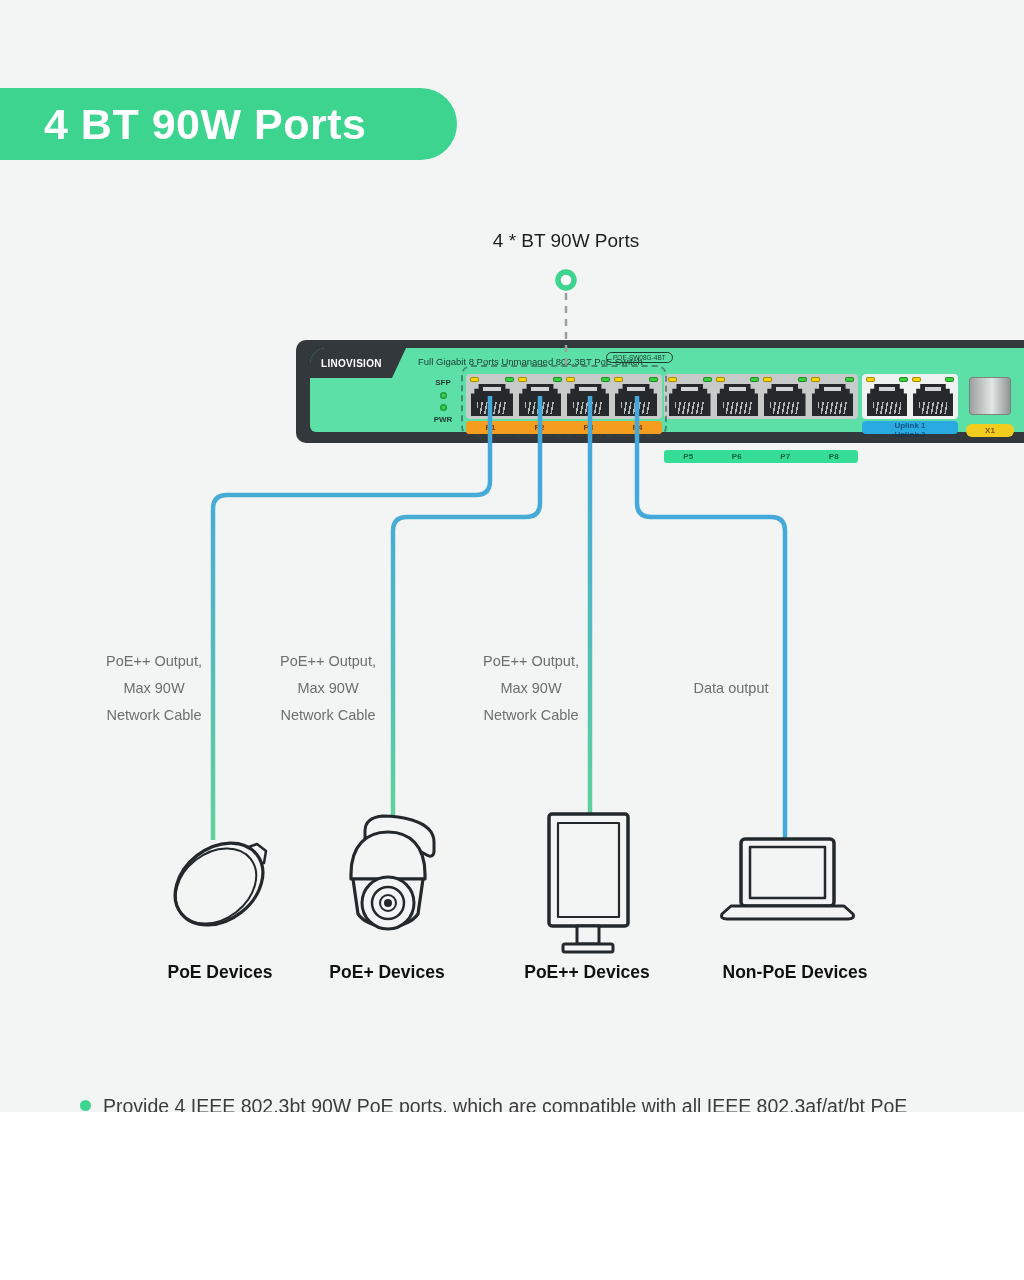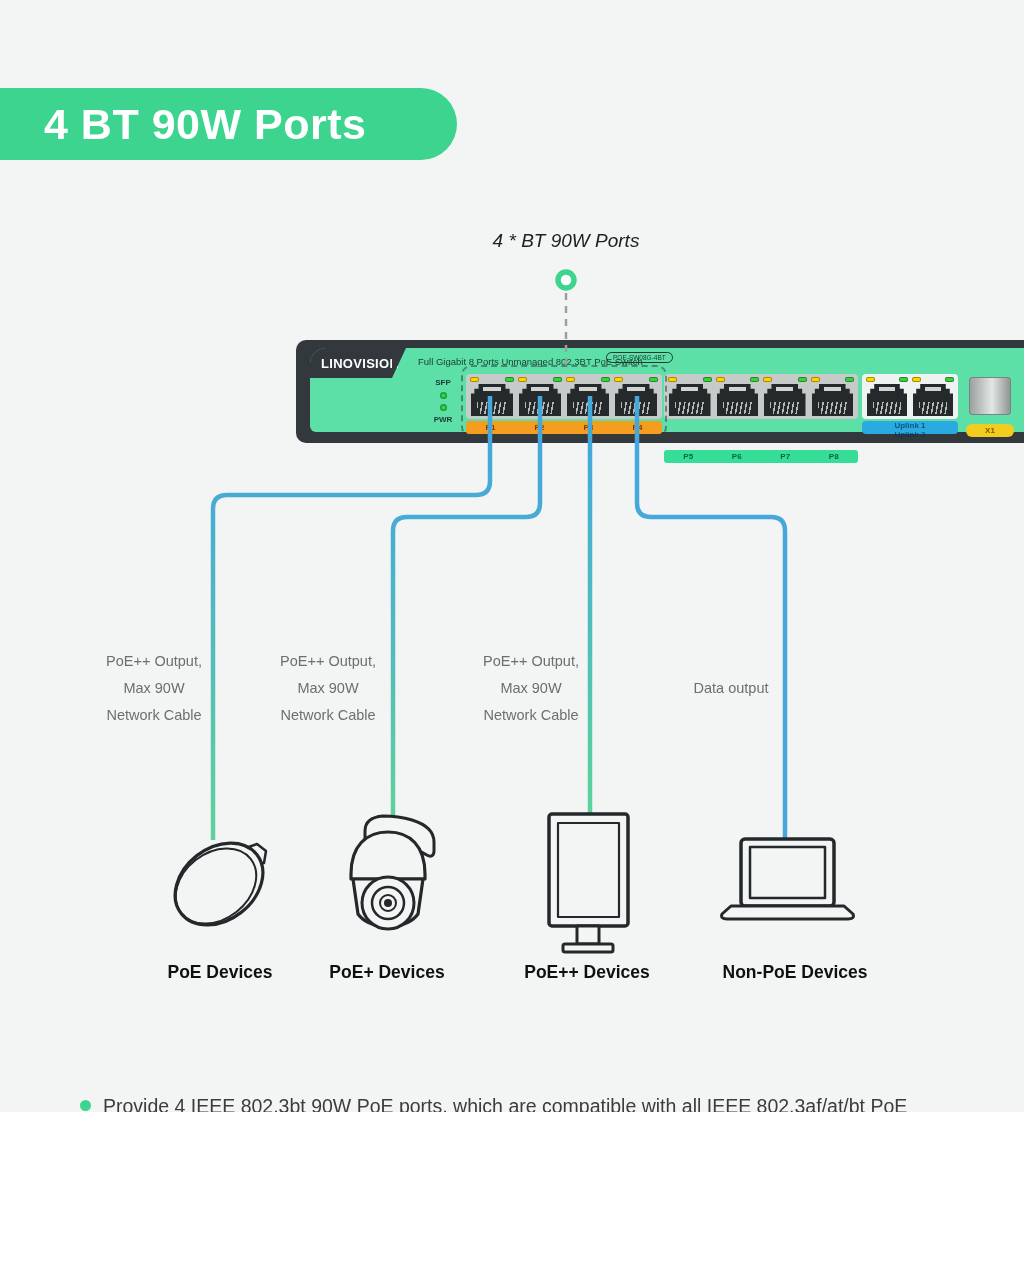--- a/index.html
+++ b/index.html
@@ -12,30 +12,30 @@
   body{font-family:"Liberation Sans", sans-serif; background:#fff;}
   .canvas{position:relative;width:1024px;height:1112px;background:var(--bg);overflow:hidden;}
 
   
   .banner{position:absolute;left:0;top:88px;width:457px;height:72px;background:var(--accent);
     border-radius:0 36px 36px 0;display:flex;align-items:center;padding-left:44px;z-index:5;}
   .banner span{color:#fff;font-size:43px;font-weight:bold;letter-spacing:.5px;}
 
   
   .callout{position:absolute;left:446px;top:230px;width:240px;text-align:center;
-    font-size:19px;color:#1f1f1f;z-index:4;font-style:italic;}
+    font-size:19px;color:#1f1f1f;z-index:4;}
 
   
   .switch{position:absolute;left:296px;top:340px;width:728px;height:103px;background:var(--body);
     border-radius:10px 0 0 10px;z-index:1;}
   .faceplate{position:absolute;left:14px;top:8px;right:0;height:84px;background:var(--faceplate);
     border-radius:16px 0 0 6px;}
   .brand-tab{position:absolute;left:0;top:0;width:82px;height:30px;background:var(--body);
     border-radius:16px 0 0 0;display:flex;align-items:center;padding-left:11px;}
-  .brand-tab span{color:#fff;font-weight:bold;font-size:13px;letter-spacing:.3px;}
+  .brand-tab span{color:#fff;font-weight:bold;font-size:10px;letter-spacing:.3px;}
   .brand-slant{position:absolute;left:82px;top:0;width:0;height:0;
     border-top:30px solid var(--body);border-right:14px solid transparent;}
   .sw-title{position:absolute;left:108px;top:8px;font-size:9.5px;color:#1d3b30;font-weight:500;white-space:nowrap;}
   .model-pill{position:absolute;left:296px;top:4px;border:1px solid #1d3b30;border-radius:8px;
     font-size:6.5px;color:#1d3b30;padding:1px 6px;white-space:nowrap;}
   .led-col{position:absolute;left:116px;top:30px;width:34px;text-align:center;}
   .led-col .lbl{font-size:8px;color:#1d3b30;font-weight:bold;}
   .led-dot{width:7px;height:7px;border-radius:50%;background:#3ad04f;margin:5px auto 4px auto;
     box-shadow:inset 0 0 0 1.5px rgba(0,90,30,.45);}
 

